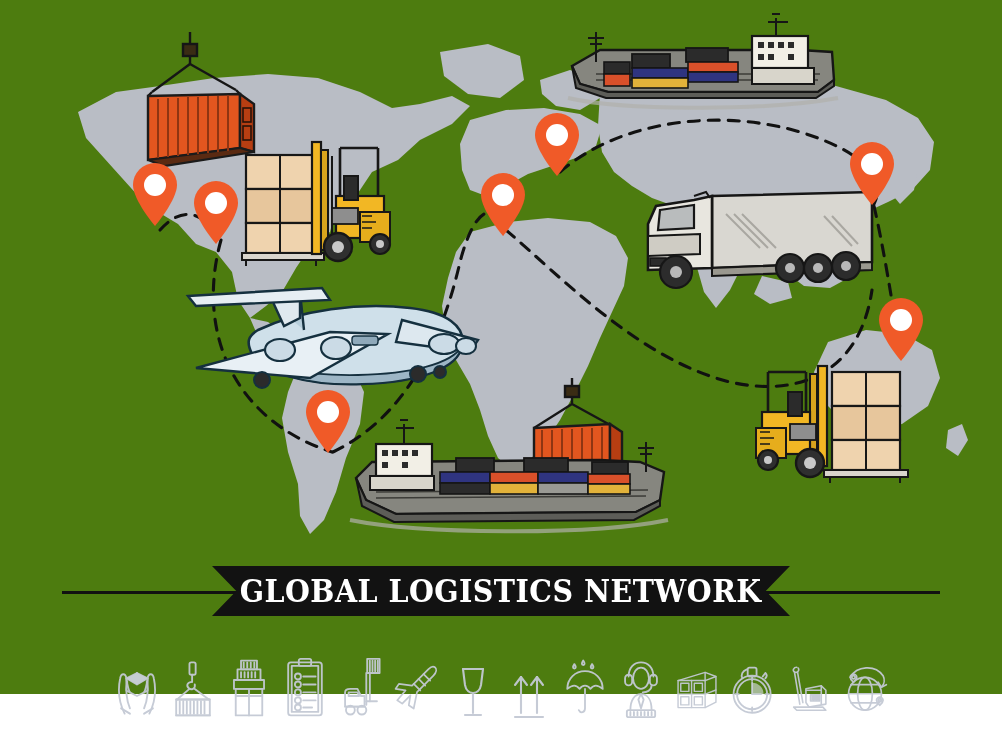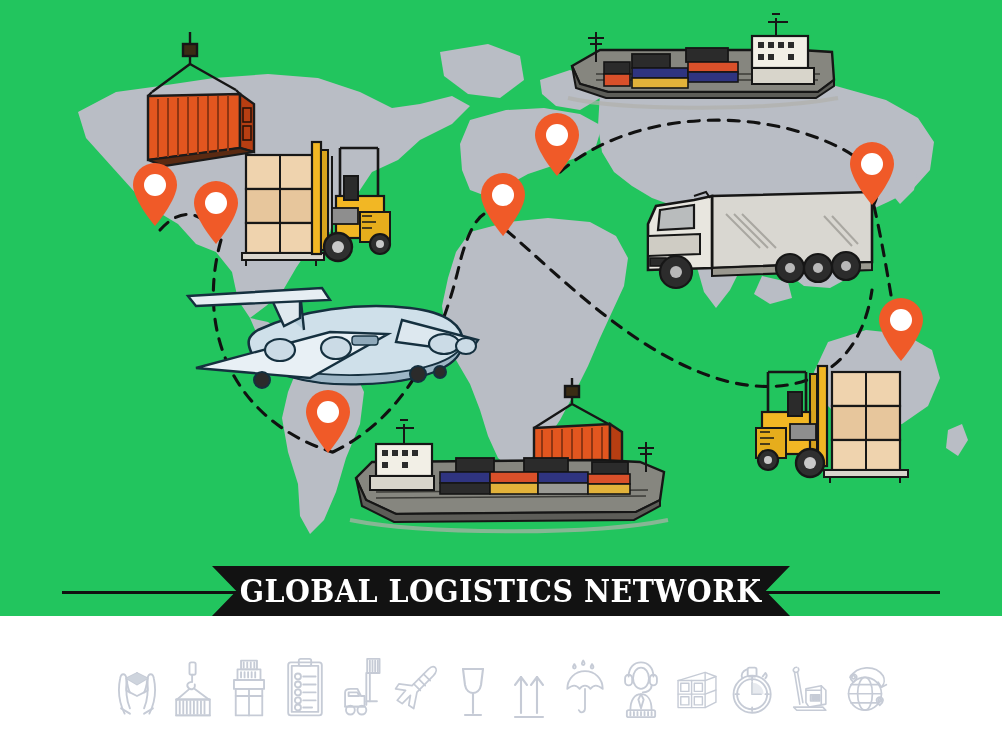--- a/index.html
+++ b/index.html
@@ -4,21 +4,21 @@
 <title>Global Logistics Network</title>
 <style>
   html,body{margin:0;padding:0;}
   body{
     width:1002px;height:732px;
     background:#ffffff;
     font-family:"Liberation Sans", sans-serif;
     overflow:hidden;
     position:relative;
   }
-  #poster{position:relative;width:1002px;height:616px;background:#22c55e;}
+  #poster{position:relative;width:1002px;height:694px;background:#4d7c0f;}
 
   
   #stage{position:absolute;left:0;top:0;width:1002px;height:560px;}
   #stage svg.layer{position:absolute;left:0;top:0;width:1002px;height:560px;overflow:visible;}
 
   
   #banner-wrap{
     position:absolute;left:0;top:566px;width:1002px;height:52px;
   }
   .banner-rule{

